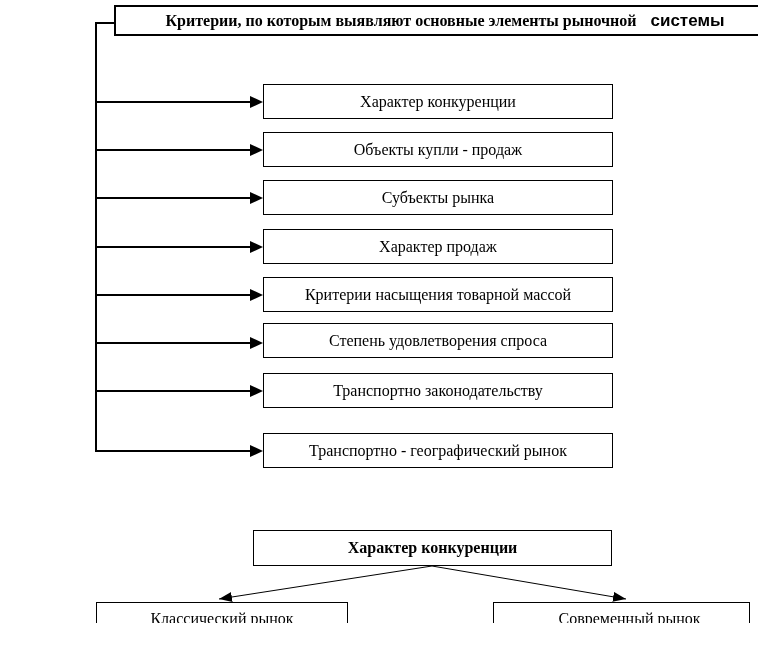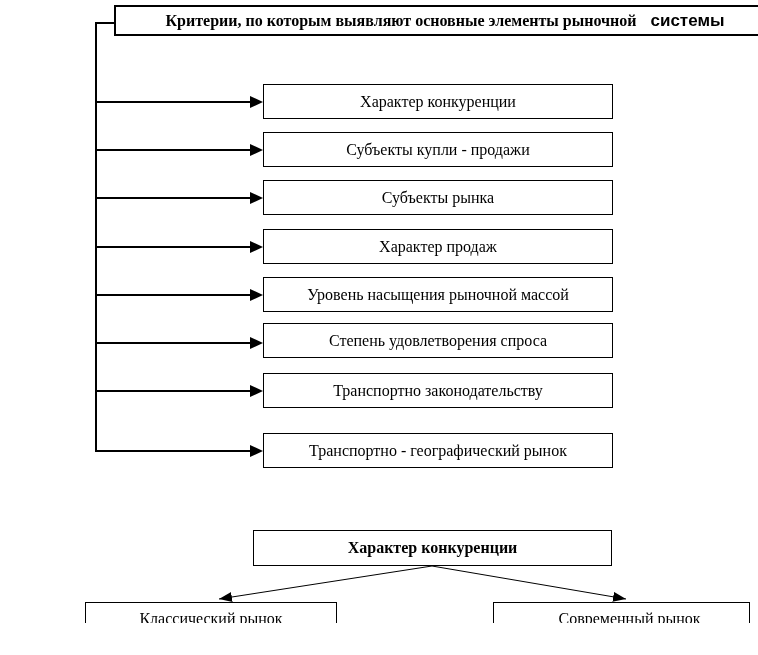--- a/index.html
+++ b/index.html
@@ -114,21 +114,21 @@
     top: 602px;
     height: 34px;
     border: 1px solid #000000;
     box-sizing: border-box;
     display: flex;
     align-items: center;
     justify-content: center;
     font-size: 16px;
     white-space: nowrap;
   }
-  .child-box.left  { left: 85px;  width: 252px; }
+  .child-box.left  { left: 96px;  width: 252px; }
   .child-box.right { left: 493px; width: 257px; padding-left: 16px; }
   
   .diag-svg {
     position: absolute;
     left: 0;
     top: 0;
     width: 758px;
     height: 655px;
     pointer-events: none;
   }
@@ -173,24 +173,24 @@
   <div class="h-arrow" style="top:384.5px">
       <span class="shaft"></span>
       <span class="head"></span>
     </div>
   <div class="h-arrow" style="top:444.5px">
       <span class="shaft"></span>
       <span class="head"></span>
     </div>
 
   <div class="crit-box" style="top:84px">Характер конкуренции</div>
-  <div class="crit-box" style="top:132px">Субъекты купли - продажи</div>
+  <div class="crit-box" style="top:132px">Объекты купли - продаж</div>
   <div class="crit-box" style="top:229px">Характер продаж</div>
   <div class="crit-box" style="top:180px">Субъекты рынка</div>
-  <div class="crit-box" style="top:277px">Уровень насыщения рыночной массой</div>
+  <div class="crit-box" style="top:277px">Критерии насыщения товарной массой</div>
   <div class="crit-box" style="top:323px">Степень удовлетворения спроса</div>
   <div class="crit-box" style="top:373px">Транспортно законодательству</div>
   <div class="crit-box" style="top:433px">Транспортно - географический рынок</div>
 
   <div class="parent-box">Характер конкуренции</div>
 
   <svg class="diag-svg" viewBox="0 0 758 655">
     <defs>
       <marker id="ah" markerUnits="userSpaceOnUse" markerWidth="14" markerHeight="10" refX="13" refY="5" orient="auto">
         <path d="M0,0 L13,5 L0,10 z" fill="#000000"></path>

